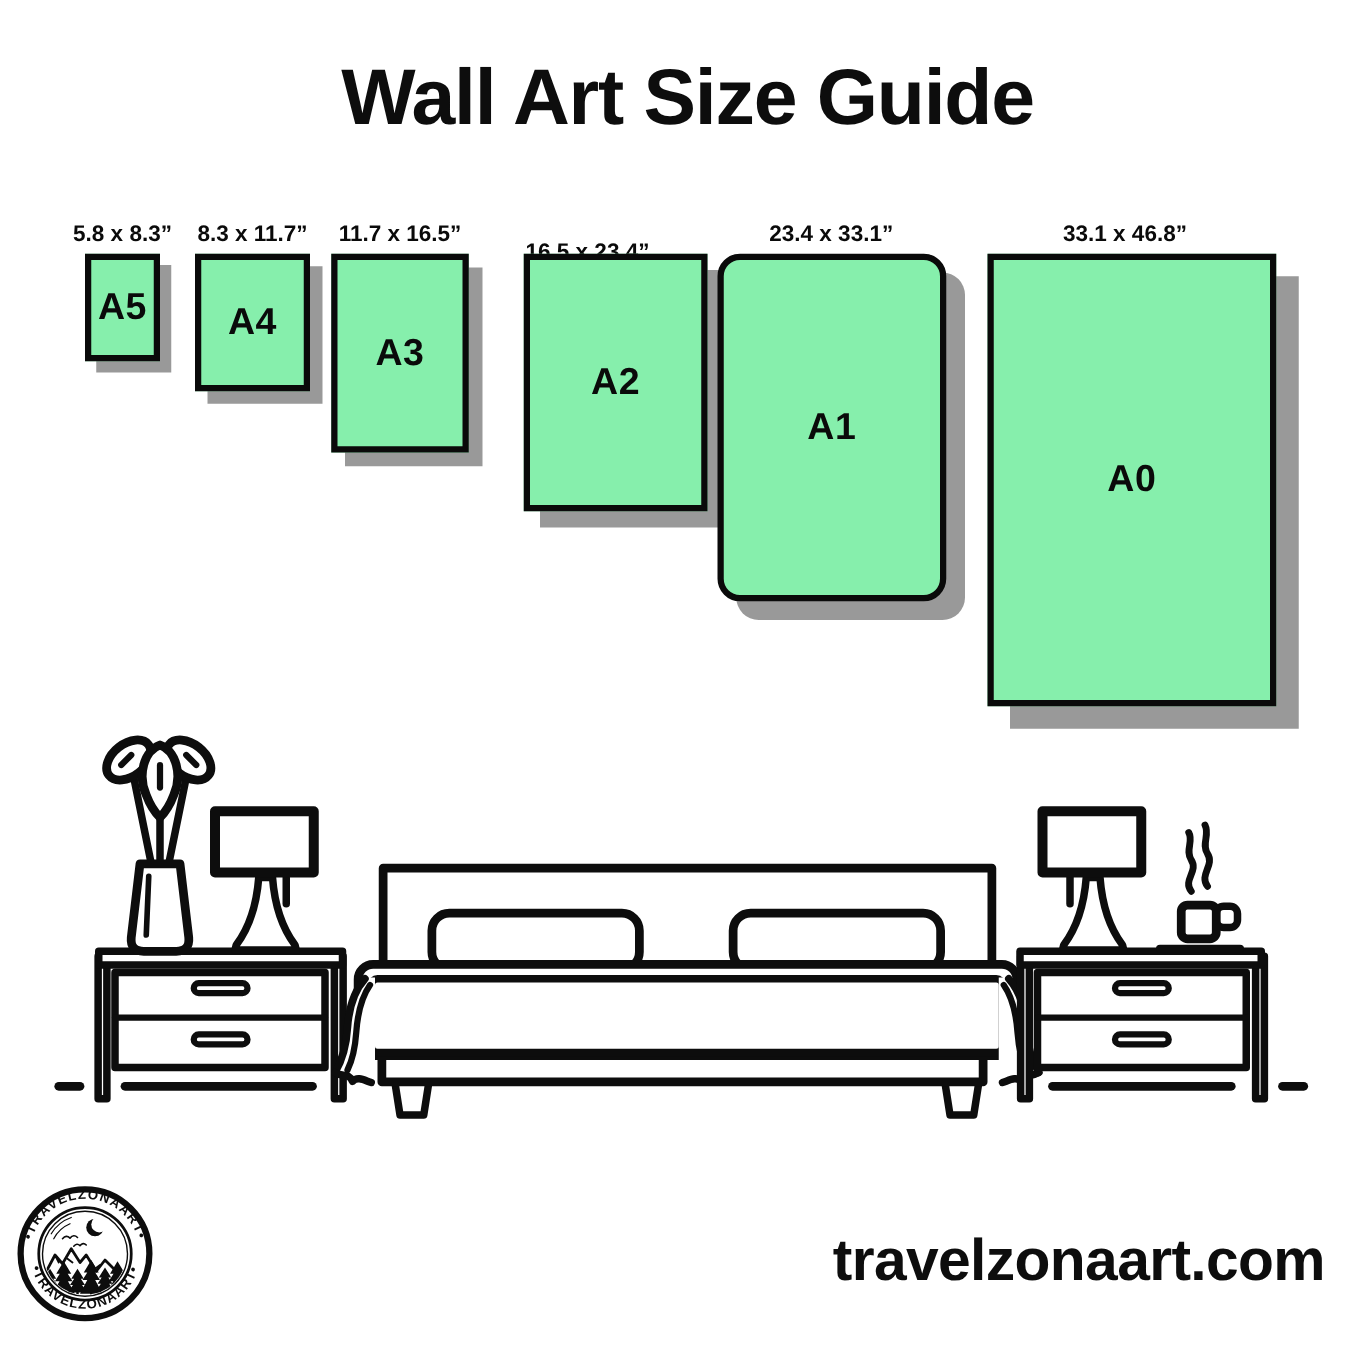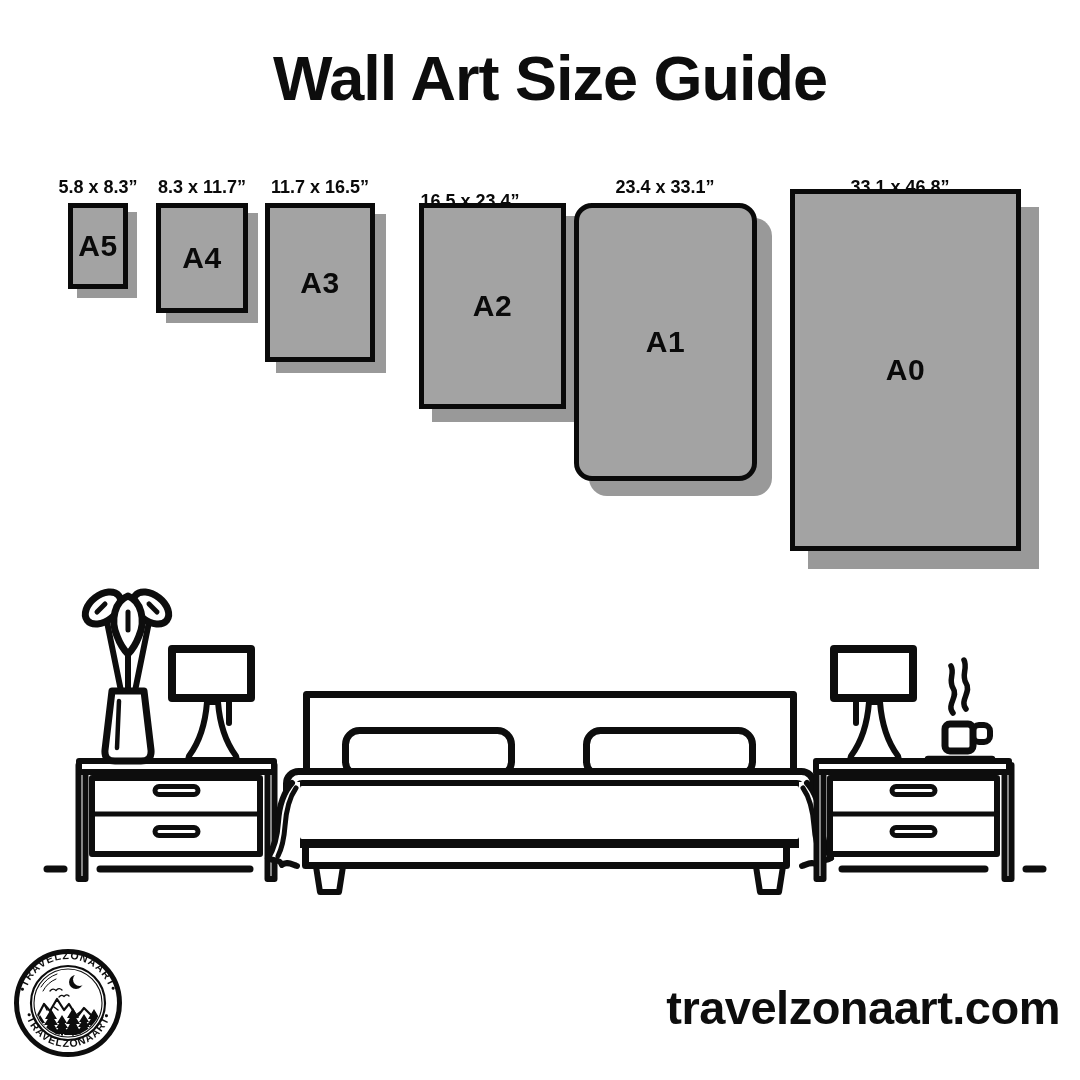--- a/index.html
+++ b/index.html
@@ -6,31 +6,31 @@
   body{width:1080px;height:1080px;position:relative;background:#ffffff;overflow:hidden;
        font-family:"Liberation Sans", sans-serif;}
   .abs{position:absolute;}
   
   #title{left:0;top:42px;width:1100px;text-align:center;font-size:63px;font-weight:700;
          letter-spacing:-1px;color:#0d0d0d;}
   
   #website{left:560px;top:980px;width:500px;text-align:right;font-size:47px;font-weight:700;
            letter-spacing:-0.5px;color:#0d0d0d;}
   
-  .size-box{position:absolute;background:#a3a3a3;border:5px solid #0a0a0a;
+  .size-box{position:absolute;background:#86efac;border:5px solid #0a0a0a;
             display:flex;align-items:center;justify-content:center;}
   .size-code{font-size:30px;font-weight:700;color:#0a0a0a;letter-spacing:0.5px;}
   .dim-label{position:absolute;text-align:center;font-size:18px;font-weight:700;color:#0a0a0a;height:22px;line-height:22px;}
   
   #box-a5{left:68px; top:203px;width:50px; height:76px; box-shadow:9px 9px 0 #999999;}
   #box-a4{left:156px;top:203px;width:82px; height:100px;box-shadow:10px 10px 0 #999999;align-items:center;}
   #box-a3{left:265px;top:203px;width:100px;height:149px;box-shadow:11px 11px 0 #999999;}
   #box-a2{left:419px;top:203px;width:137px;height:196px;box-shadow:13px 13px 0 #999999;}
   #box-a1{left:574px;top:203px;width:173px;height:268px;box-shadow:15px 15px 0 #999999;border-radius:18px;}
-  #box-a0{left:790px;top:189px;width:221px;height:352px;box-shadow:18px 18px 0 #999999;}
+  #box-a0{left:790px;top:203px;width:221px;height:352px;box-shadow:18px 18px 0 #999999;}
   #lbl-a5{left:48px; top:176px;width:100px;}
   #lbl-a4{left:132px;top:176px;width:140px;}
   #lbl-a3{left:245px;top:176px;width:150px;}
   #lbl-a2{left:390px;top:176px;width:160px;margin-top:14px;}
   #lbl-a1{left:575px;top:176px;width:180px;}
   #lbl-a0{left:800px;top:176px;width:200px;}
   #scene{left:0;top:0;}
   .ring-text{font-family:"Liberation Sans",sans-serif;font-size:10.6px;font-weight:700;
              letter-spacing:1px;fill:#0d0d0d;}
 </style>

